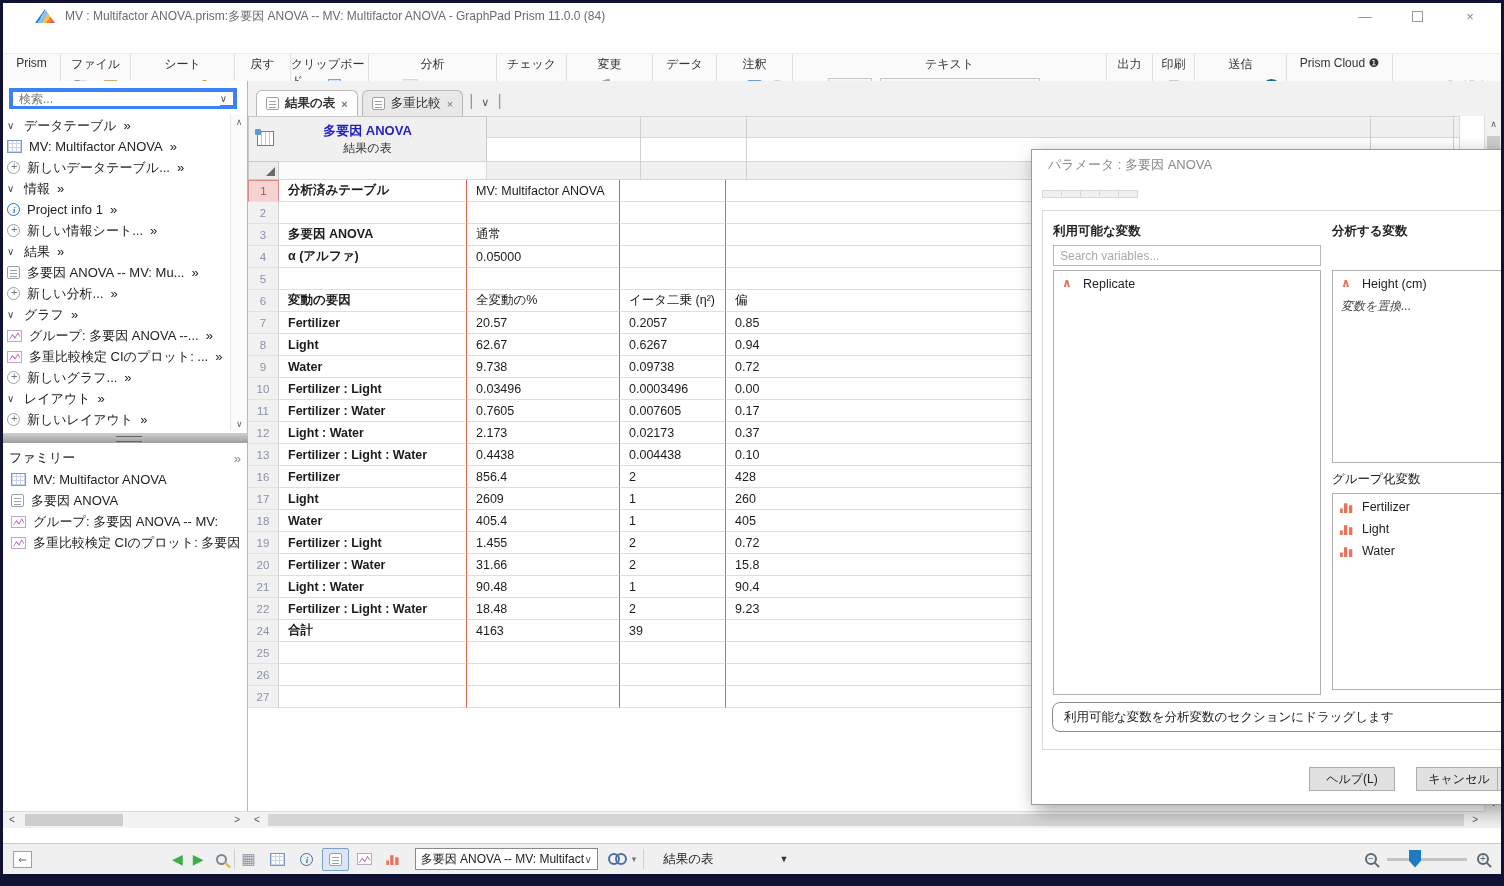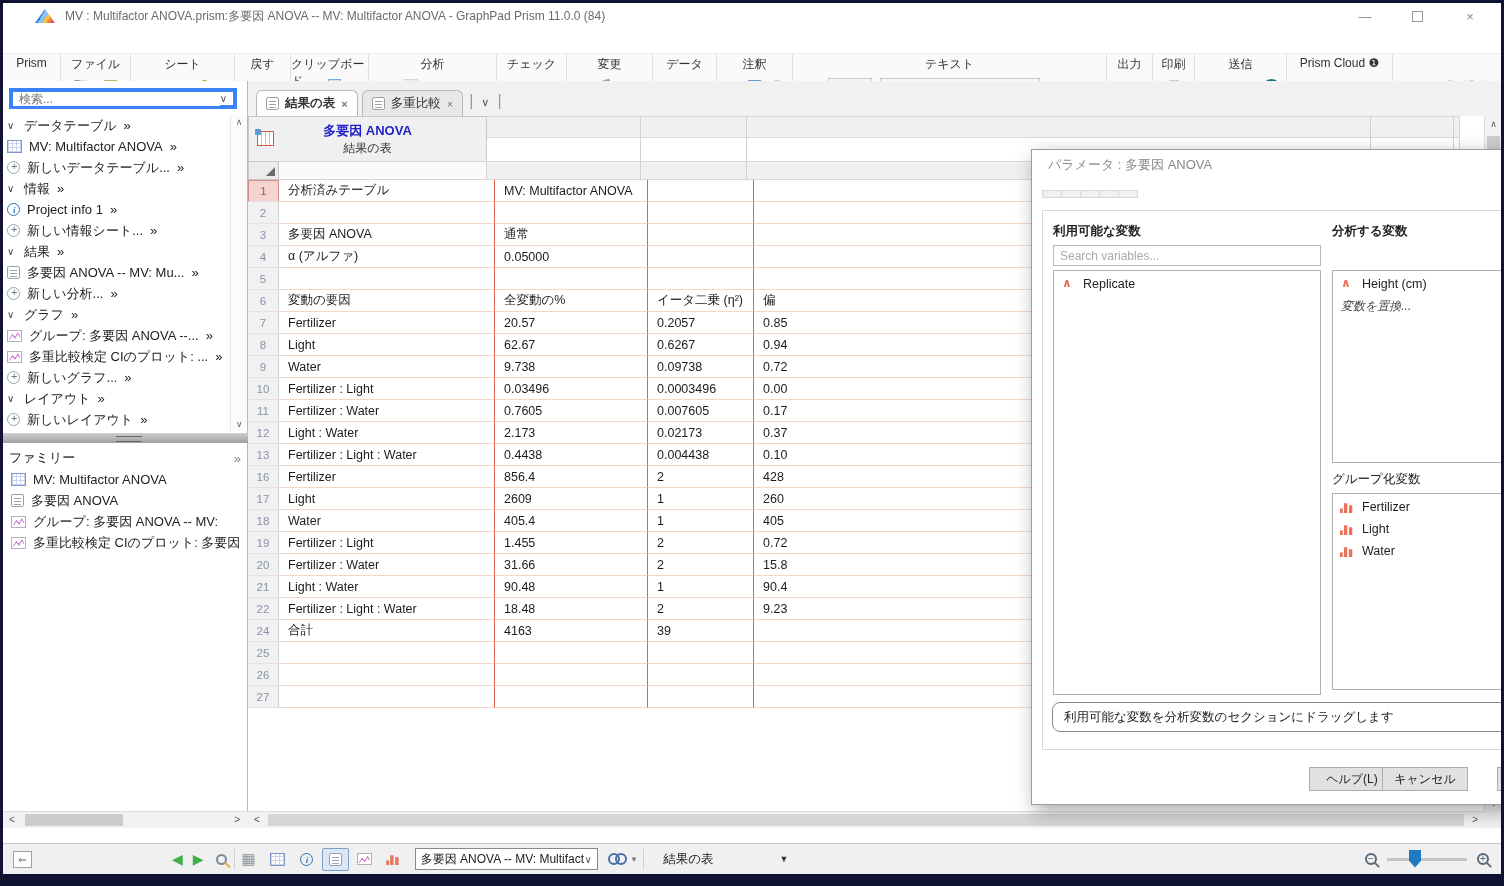--- a/index.html
+++ b/index.html
@@ -136,21 +136,21 @@
   .hb1{top:0;height:22px;background:#f0f0f0;}
   .hb2{top:21px;height:25px;background:#fff;}
   .hb3{top:45px;height:19px;background:#f0f0f0;}
   .hvline{position:absolute;top:0;height:64px;width:1px;background:#d0d0d0;}
   .gridbox{position:absolute;left:0;top:64px;right:0;bottom:0;overflow:hidden;}
   .trow{display:flex;height:22px;}
   .trow>div{border-bottom:1px solid #f7d5c9;}
   .num{width:31px;background:#f1f1f1;border-right:1px solid #d0d0d0;border-bottom:1px solid #e2e2e2 !important;color:#8992ac;font-size:11.5px;display:flex;align-items:center;justify-content:center;}
   .num.sel{background:#f5d3d0;color:#b5504b;border:1px solid #d98a84;}
   .cell{font-size:12.5px;display:flex;align-items:center;padding-left:9px;white-space:nowrap;overflow:hidden;color:#1c1c1c;}
-  .c1{width:216px;border-right:1px solid #e4604e !important;}
+  .c1{width:188px;border-right:1px solid #e4604e !important;font-weight:bold;}
   .c2{width:153px;border-right:1px solid #e4604e !important;}
   .c3{width:106px;border-right:1px solid #e4604e !important;}
   .c4{width:624px;border-right:1px solid #e4604e !important;}
   .c5{width:83px;border-right:1px solid #e4604e !important;}
   .vscroll{position:absolute;right:0;top:35px;width:17px;bottom:17px;background:#f2f2f2;border-left:1px solid #dcdcdc;}
   .vs-arrow{position:absolute;left:0;width:17px;text-align:center;font-size:9px;color:#555;}
   .vs-thumb{position:absolute;left:2px;top:20px;width:13px;height:500px;background:#cdcdcd;}
   .hscroll{position:absolute;left:0;bottom:0;right:17px;height:17px;background:#f2f2f2;border-top:1px solid #dcdcdc;}
   .hs-thumb{position:absolute;left:20px;top:2px;right:20px;height:12px;background:#d6d6d6;}
 
@@ -165,21 +165,21 @@
   .dsearch{position:absolute;left:10px;top:34px;width:268px;height:21px;border:1px solid #b8b8b8;padding:0 6px;font-size:12px;color:#333;font-family:inherit;}
   .dsearch::placeholder{color:#aaa;}
   .listbox{position:absolute;border:1px solid #b0b0b0;background:#fff;padding:2px;}
   .lb-avail{left:10px;top:59px;width:268px;height:425px;}
   .lb-resp{left:289px;top:59px;width:228px;height:193px;}
   .lb-group{left:289px;top:282px;width:228px;height:197px;}
   .litem{display:flex;align-items:center;gap:8px;height:22px;padding:0 5px;font-size:12.5px;color:#222;}
   .replace{font-style:italic;color:#444;font-size:12px;padding:3px 6px;}
   .hintbox{position:absolute;left:9px;top:491px;width:508px;height:30px;border:1px solid #8a8a8a;border-radius:8px;display:flex;align-items:center;padding:0 11px;font-size:12.5px;color:#222;}
   .dbtn{position:absolute;top:617px;height:24px;width:86px;background:#e1e1e1;border:1px solid #adadad;font-size:12px;color:#222;display:flex;align-items:center;justify-content:center;font-family:inherit;}
-  .dbtn.help{left:277px;} .dbtn.cancel{left:350px;} .dbtn.ok{left:465px;}
+  .dbtn.help{left:277px;} .dbtn.cancel{left:384px;} .dbtn.ok{left:465px;}
 
   
   .statusbar{position:absolute;left:0;right:0;bottom:0;height:31px;background:#f0f0f0;border-top:1px solid #c8c8c8;display:flex;align-items:center;}
   .st-navsq{margin-left:10px;width:19px;height:17px;border:1px solid #98a2ac;background:#fdfdfd;color:#5a6470;font-size:10px;display:flex;align-items:center;justify-content:center;}
   .st-arrow{font-size:14px;color:#3fae49;}
   .st-sep{width:1px;height:20px;background:#cfcfcf;margin:0 7px;}
   .st-mag{position:relative;width:11px;height:11px;border:2px solid #7a8894;border-radius:50%;}
   .st-mag::after{content:"";position:absolute;width:7px;height:2px;background:#e0b43c;transform:rotate(45deg);right:-6px;bottom:-3px;}
   .st-grid{color:#8a939e;font-size:15px;}
   .st-btn{width:27px;height:23px;border:1px solid transparent;display:flex;align-items:center;justify-content:center;border-radius:2px;}

